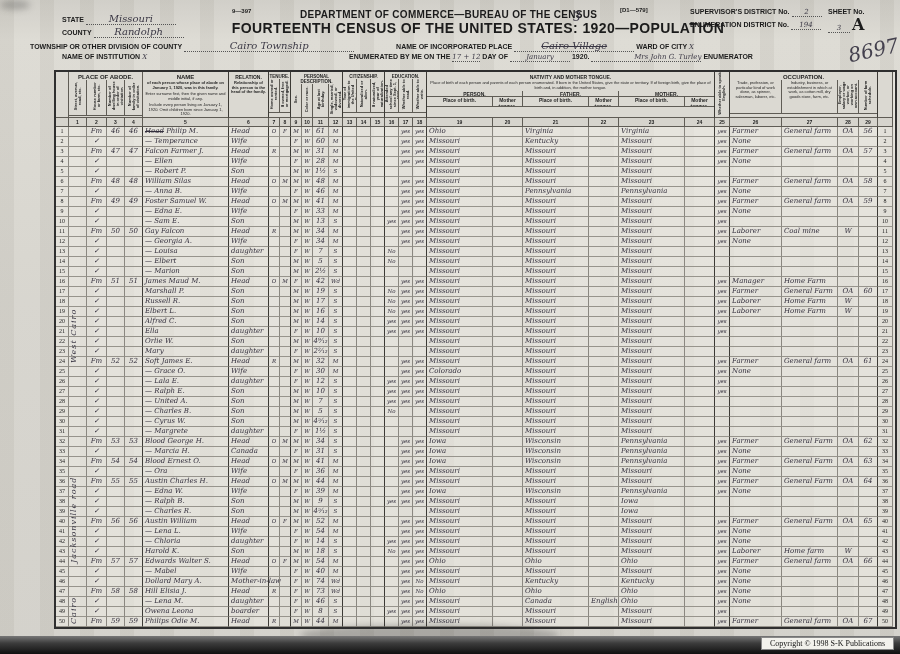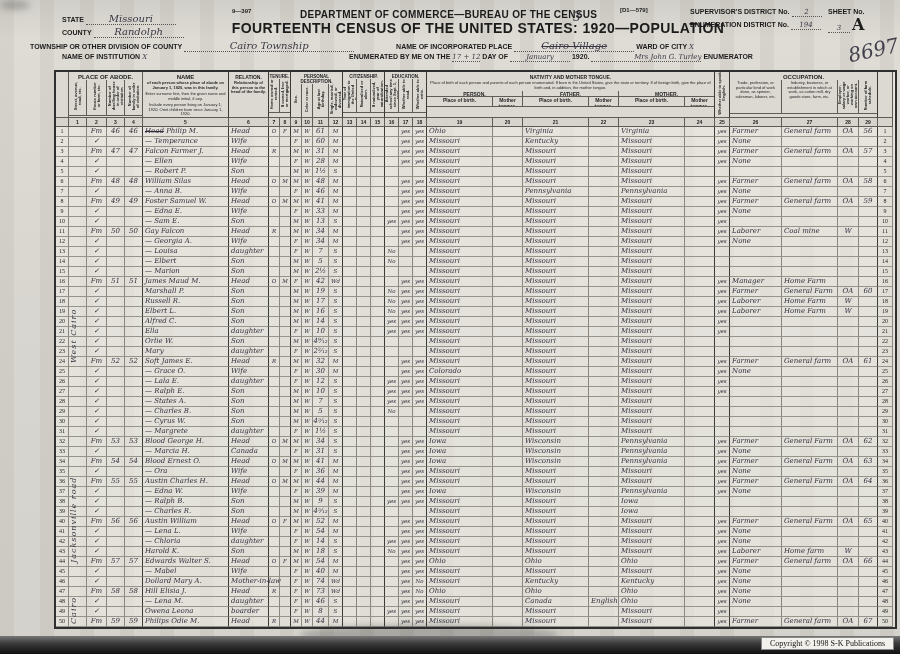--- a/index.html
+++ b/index.html
@@ -1158,21 +1158,21 @@
           <div class="cell hw ctr  "></div>
           <div class="cell hw ctr  heavy"></div>
           <div class="cell ln">27</div>
         </div>
         <div class="grid row">
           <div class="cell ln">28</div>
           <div class="cell hw   "></div>
           <div class="cell hw ctr  ">✓</div>
           <div class="cell hw ctr  "></div>
           <div class="cell hw ctr  heavy"></div>
-          <div class="cell hw   heavy">— States A.</div>
+          <div class="cell hw   heavy">— United A.</div>
           <div class="cell hw   heavy">Son</div>
           <div class="cell hw ctr sm "></div>
           <div class="cell hw ctr sm heavy"></div>
           <div class="cell hw ctr sm ">M</div>
           <div class="cell hw ctr sm ">W</div>
           <div class="cell hw ctr  ">7</div>
           <div class="cell hw ctr sm heavy">S</div>
           <div class="cell hw ctr  "></div>
           <div class="cell hw ctr  "></div>
           <div class="cell hw ctr  heavy"></div>

